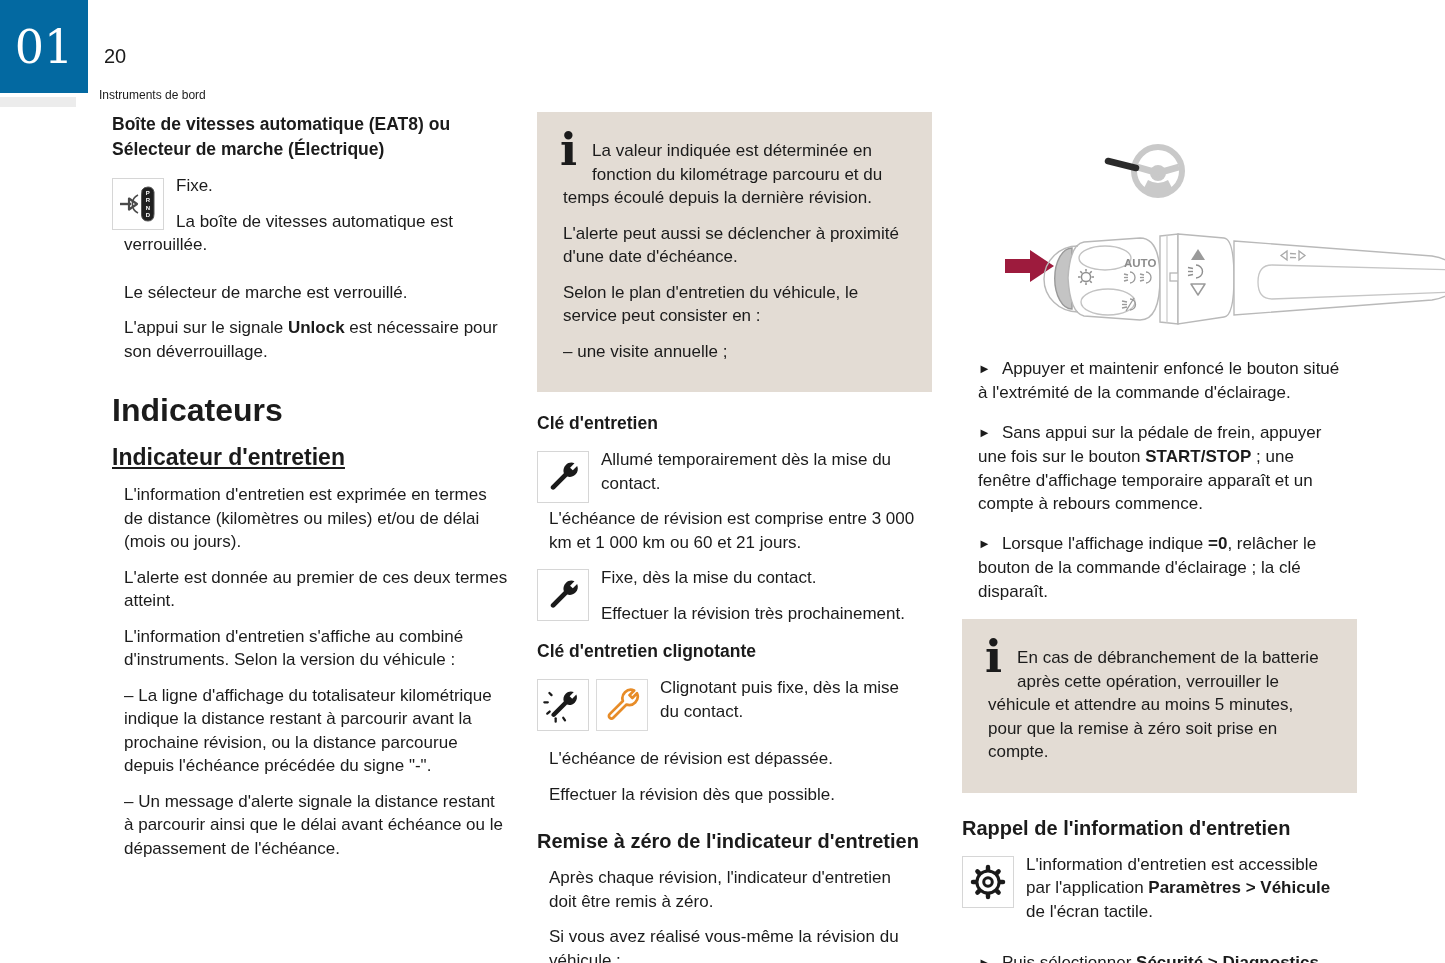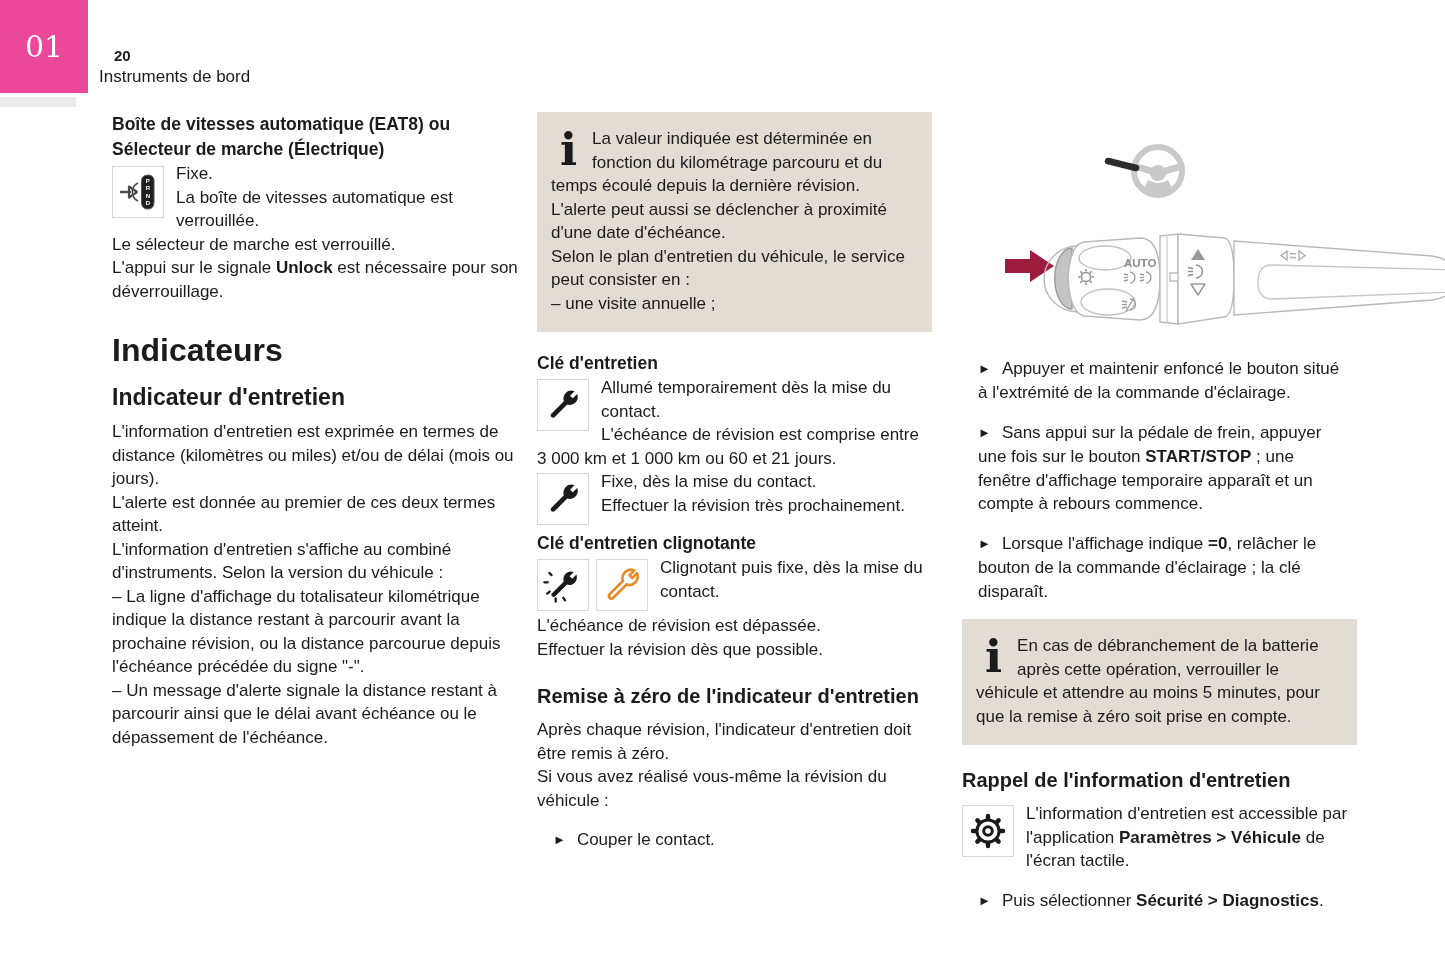--- a/index.html
+++ b/index.html
@@ -3,38 +3,38 @@
 <meta charset="utf-8">
 <style>
   html,body{margin:0;padding:0;}
   body{
     width:1445px;height:963px;position:relative;overflow:hidden;
     background:#ffffff;color:#1b1b1b;
     font-family:"Liberation Sans","DejaVu Sans",sans-serif;
     font-size:17px;line-height:23.5px;
   }
   b{font-weight:700;}
-  p{margin:0;}
+  p{margin:12px;}
   
   .chapter-tab{
     position:absolute;left:0;top:0;width:88px;height:93px;
-    background:#ec4899;color:#fff;display:flex;align-items:center;justify-content:center;
-    font-family:"DejaVu Serif","Liberation Serif",serif;font-size:30px;line-height:1;
+    background:#0369a1;color:#fff;display:flex;align-items:center;justify-content:center;
+    font-family:"DejaVu Serif","Liberation Serif",serif;font-size:46px;line-height:1;
   }
   .tab-shadow{position:absolute;left:0;top:97px;width:76px;height:10px;background:#ececec;}
-  .page-num{position:absolute;left:114px;top:47px;font-size:15px;font-weight:700;line-height:18px;}
-  .section-title{position:absolute;left:99px;top:66px;font-size:17px;line-height:22px;}
+  .page-num{position:absolute;left:104px;top:47px;font-size:20px;font-weight:400;line-height:18px;}
+  .section-title{position:absolute;left:99px;top:84px;font-size:12px;line-height:22px;}
   
   .col{position:absolute;top:112px;}
   #col1{left:112px;width:408px;}
   #col2{left:537px;width:395px;}
   #col3{left:962px;width:395px;}
   .h-bold{font-size:17.5px;font-weight:700;line-height:25px;margin:0;}
   .h1{font-size:32px;font-weight:600;line-height:34px;margin:30px 0 16px;}
-  .h2{font-size:23px;font-weight:600;line-height:28px;margin:10px 0 9px;}
+  .h2{font-size:23px;font-weight:600;line-height:28px;margin:10px 0 9px;text-decoration:underline;}
   .h3{font-size:20px;font-weight:700;line-height:25px;margin:23px 0 9px;}
   .mt4{margin-top:4px;}
   
   .infobox{background:#e3dcd4;padding:15px 17px 17px 14px;overflow:hidden;}
   .i-glyph{
     float:left;font-family:"DejaVu Serif","Liberation Serif",serif;font-weight:700;
     font-size:45px;line-height:42px;margin:2px 15px 2px 9px;
   }
   
   .iconbox{

